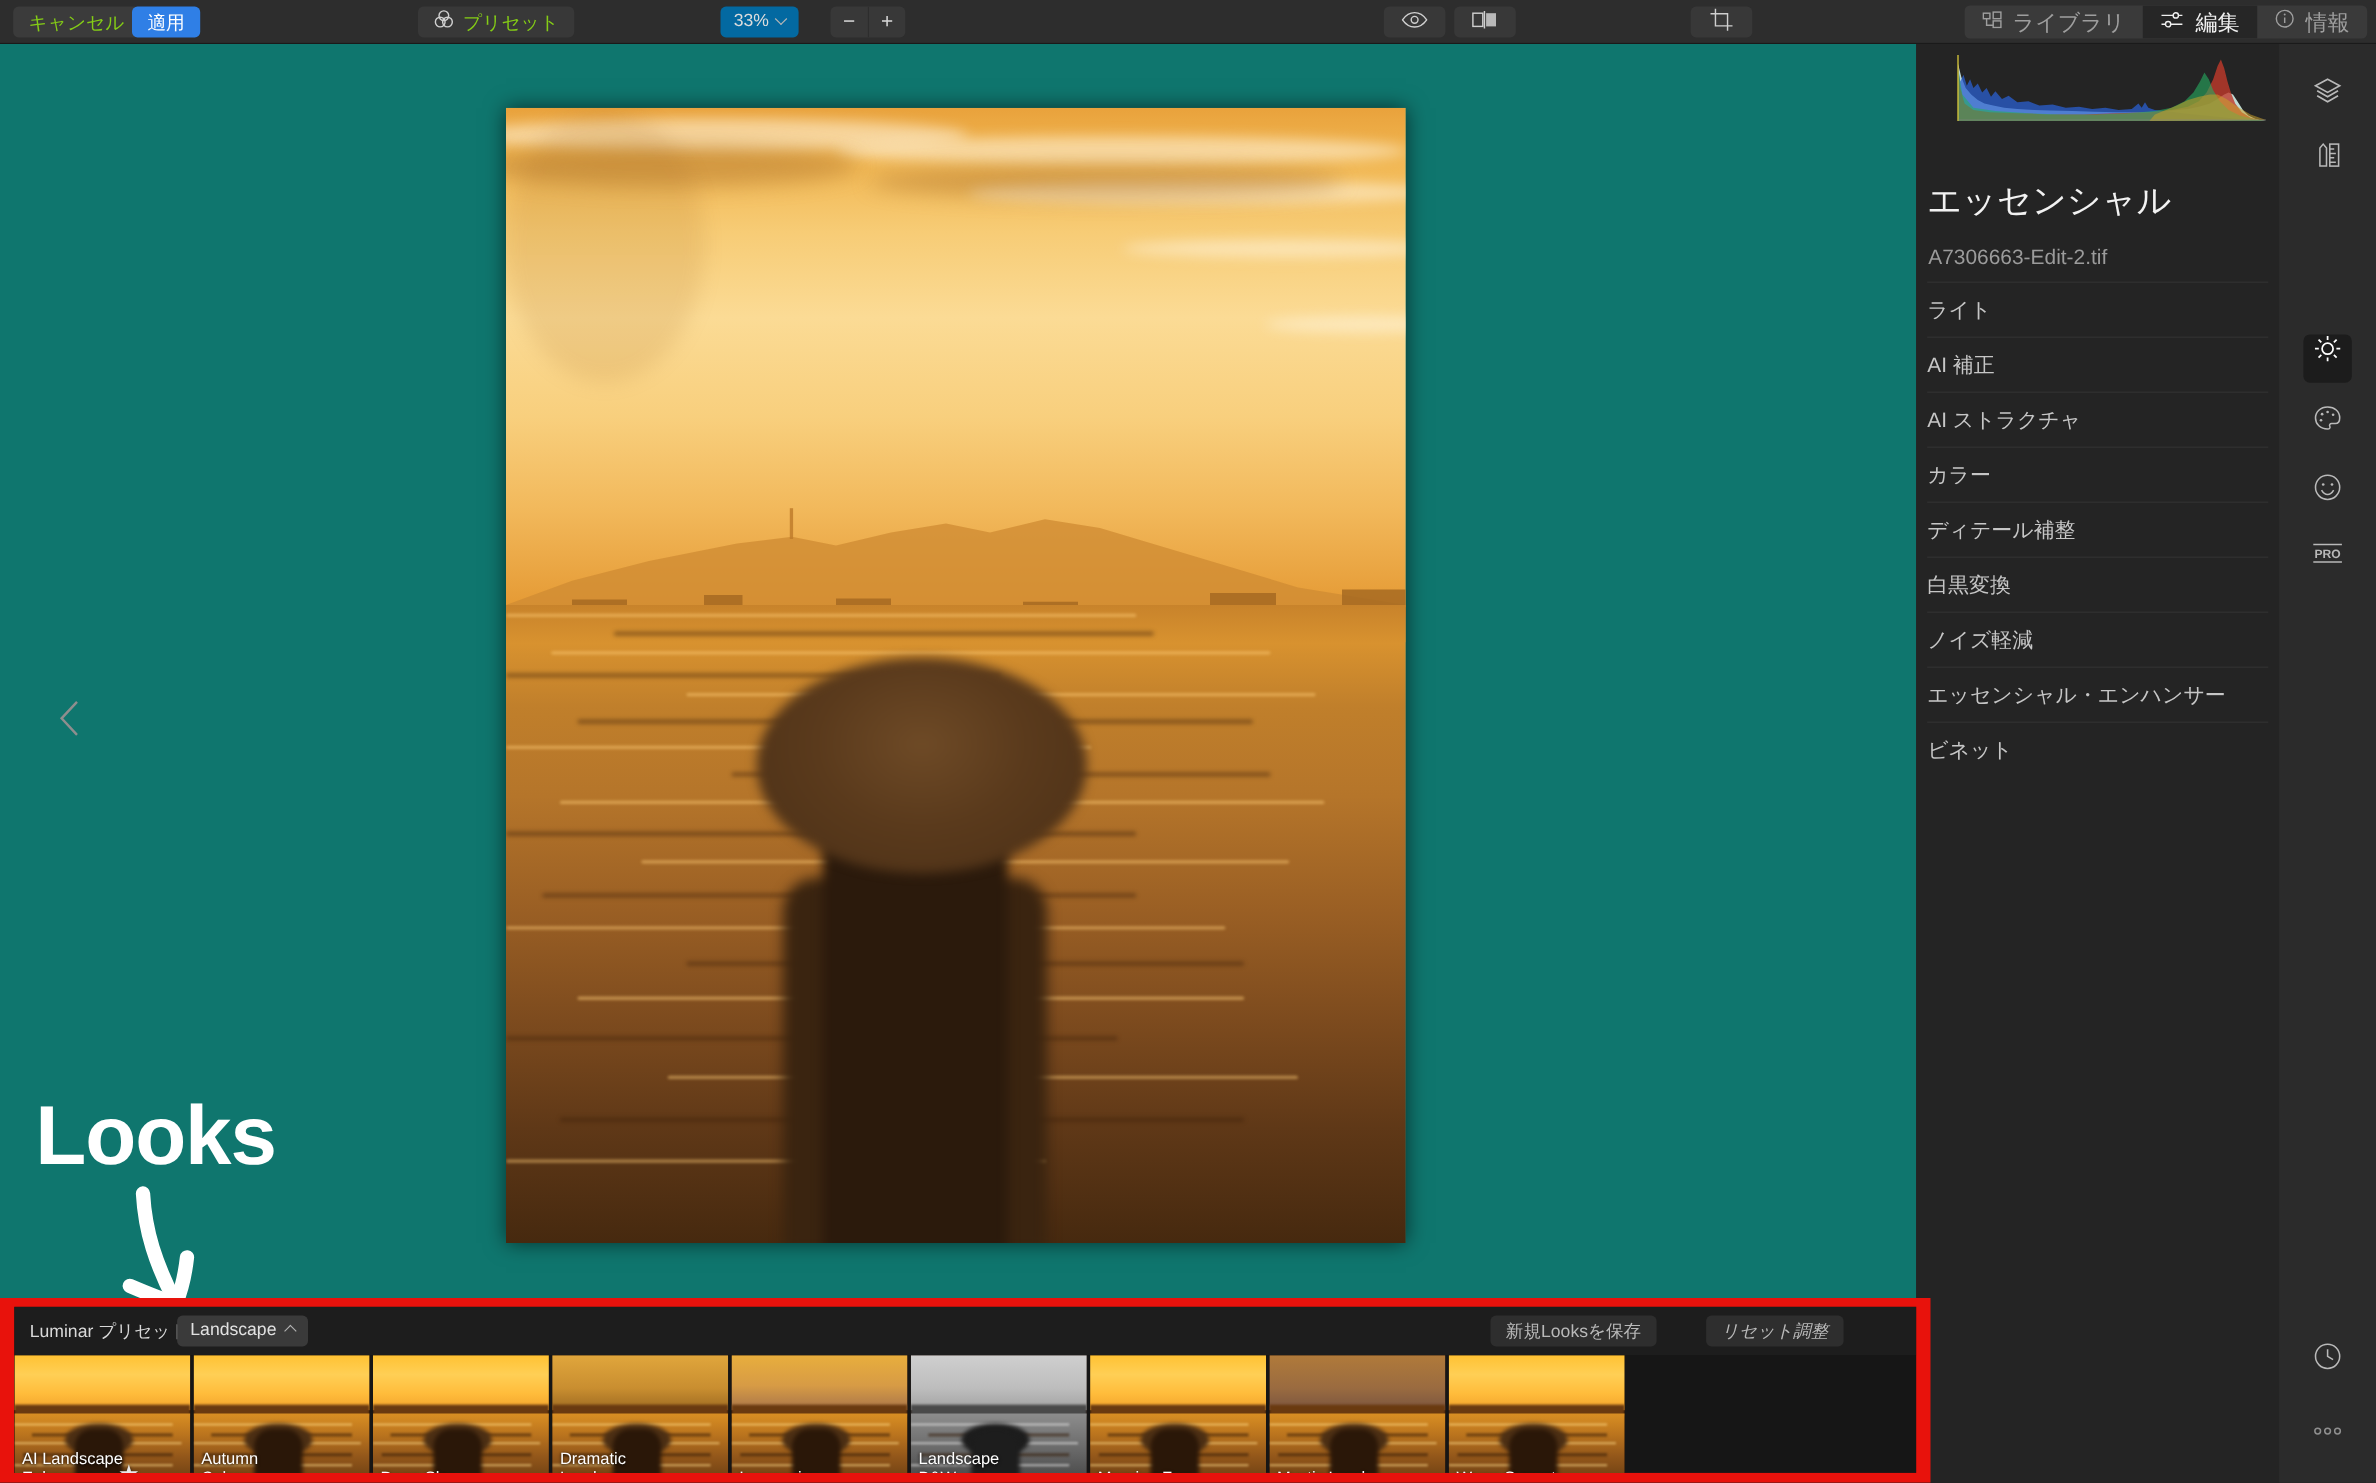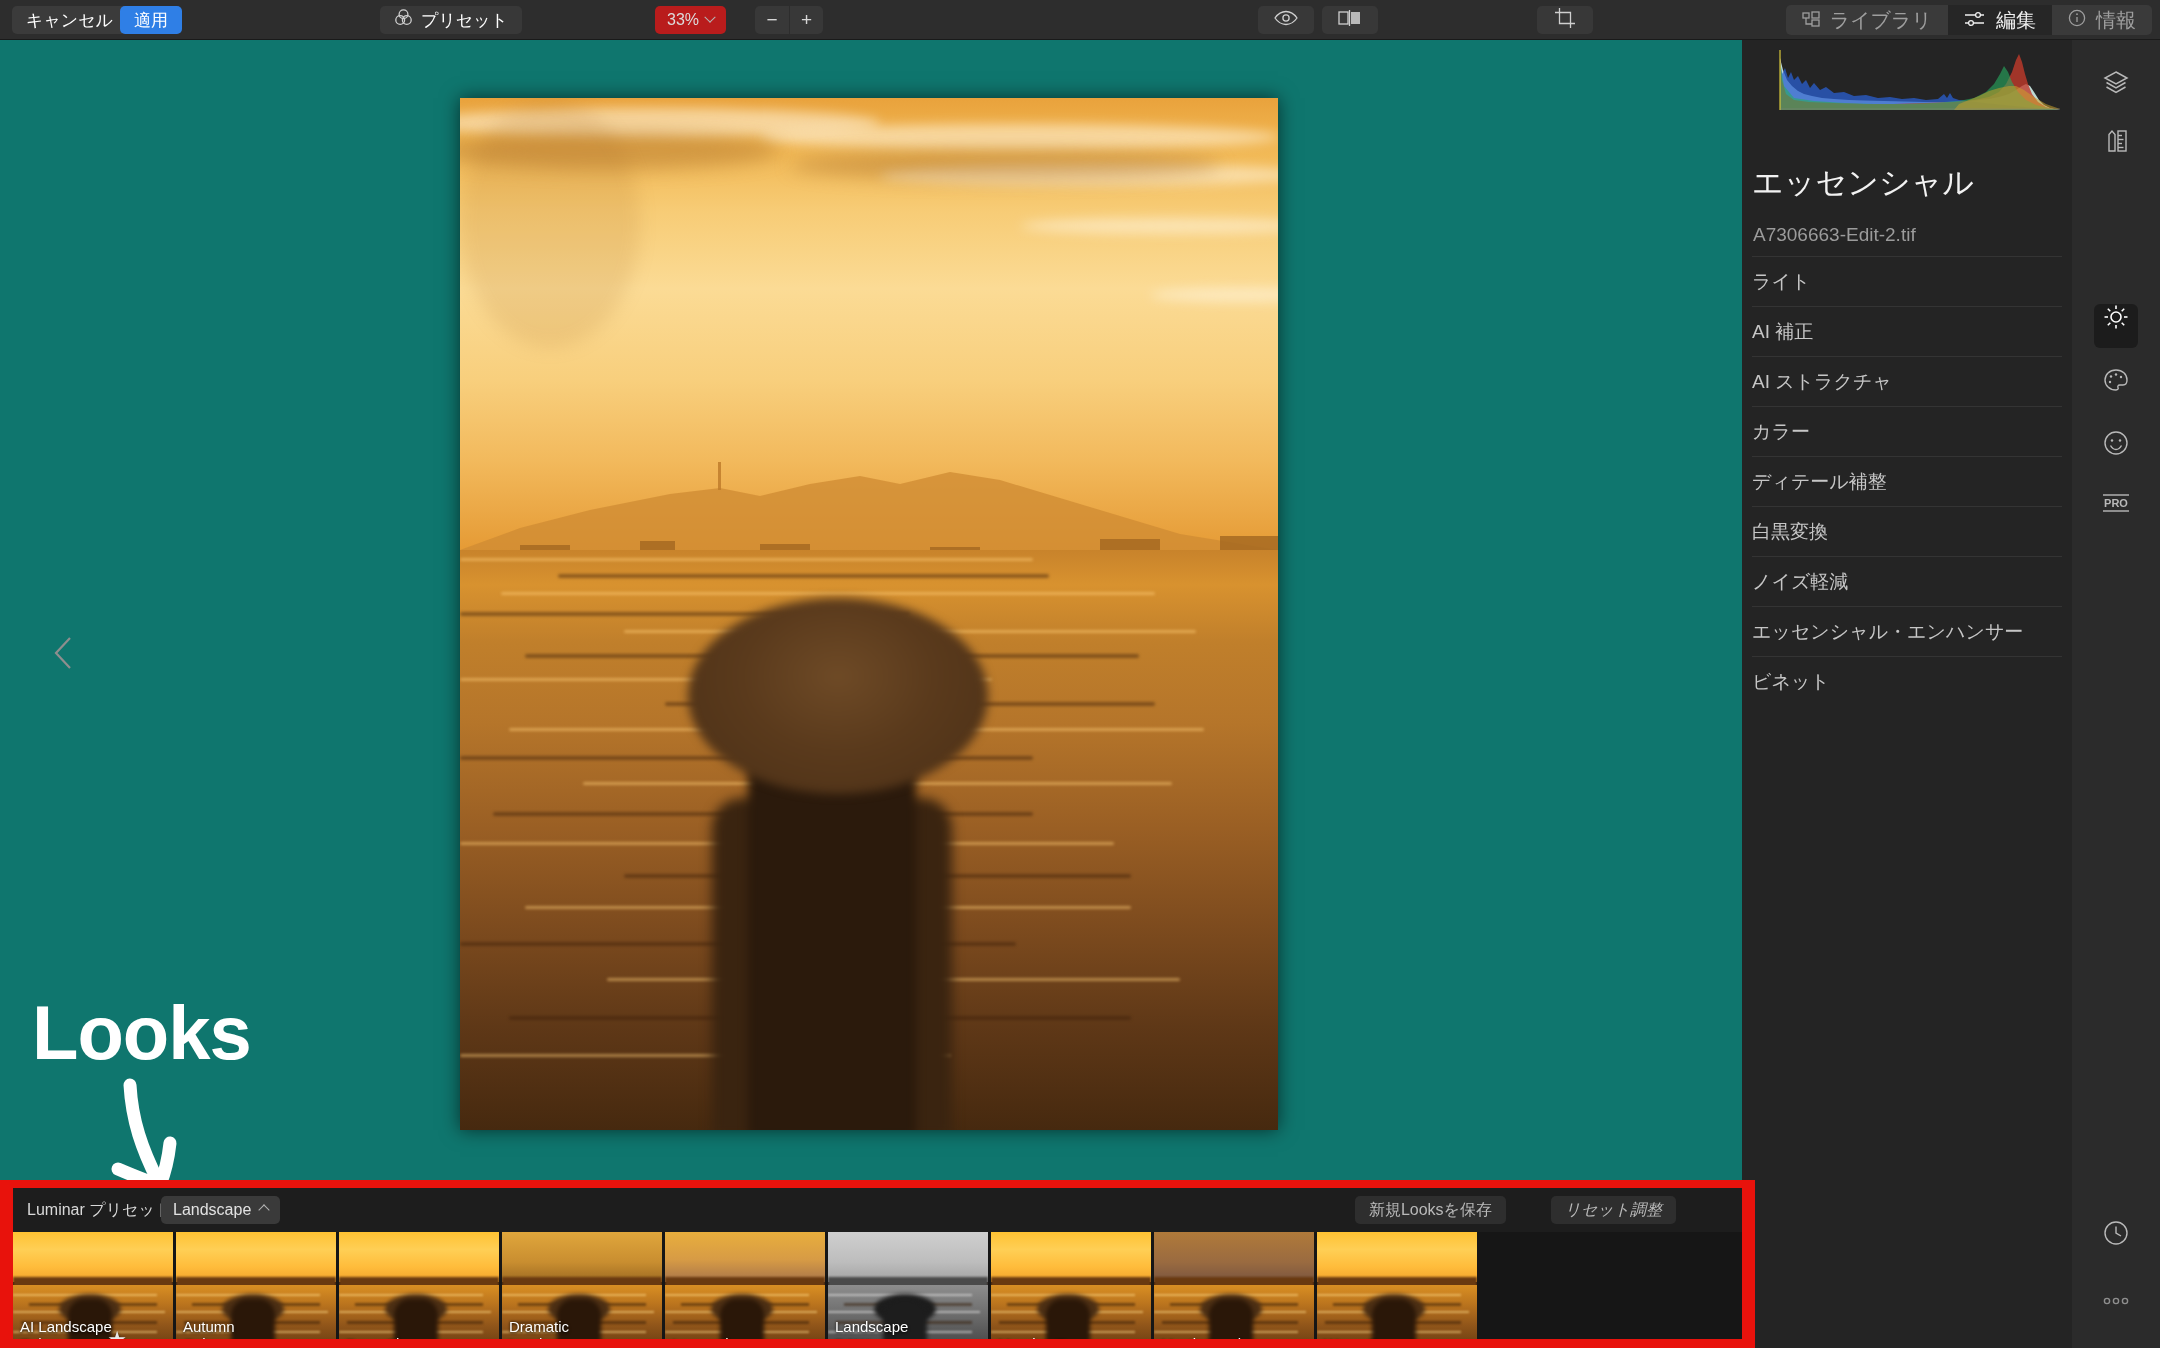--- a/index.html
+++ b/index.html
@@ -11,39 +11,39 @@
   }
   #app { position: relative; width: 2160px; height: 1348px; background: #2b2b2b; }
 
   
   #topbar {
     position: absolute; top: 0; left: 0; width: 2160px; height: 40px;
     background: #2d2d2d; border-bottom: 1px solid #1a1a1a;
   }
   .tb-btn {
     position: absolute; top: 6px; height: 28px;
-    background: #3b3b3b; border-radius: 5px; color: #ffffff;
+    background: #3b3b3b; border-radius: 5px; color: #84cc16;
     font-size: 17px; display: flex; align-items: center; justify-content: center;
     gap: 8px; padding: 0 14px; white-space: nowrap; cursor: default;
   }
   .tb-btn.primary { background: #2f7fe6; color: #ffffff; }
   .tb-btn.flat { background: #383838; }
   .tb-group {
     position: absolute; top: 6px; height: 28px; display: flex;
     background: #383838; border-radius: 5px; overflow: hidden;
   }
   .tb-group > div {
     display: flex; align-items: center; justify-content: center;
     color: #d6d6d6; font-size: 19px; width: 34px; height: 28px;
   }
   .tb-group > div + div { border-left: 1px solid #2d2d2d; }
 
   .zoombox {
     position: absolute; top: 6px; left: 655px; height: 28px;
-    background: #b91c1c; border-radius: 5px; display: flex; align-items: center;
+    background: #0369a1; border-radius: 5px; display: flex; align-items: center;
     gap: 7px; padding: 0 12px; color: #dcdcdc; font-size: 16px;
   }
   .chev-d { width: 8px; height: 8px; border-right: 1.6px solid #b5b5b5;
             border-bottom: 1.6px solid #b5b5b5; transform: rotate(45deg) translate(-2px,-2px); }
   .chev-u { width: 8px; height: 8px; border-right: 1.6px solid #b5b5b5;
             border-bottom: 1.6px solid #b5b5b5; transform: rotate(-135deg); }
 
   
   #tabgroup {
     position: absolute; top: 5px; right: 8px; height: 30px;

